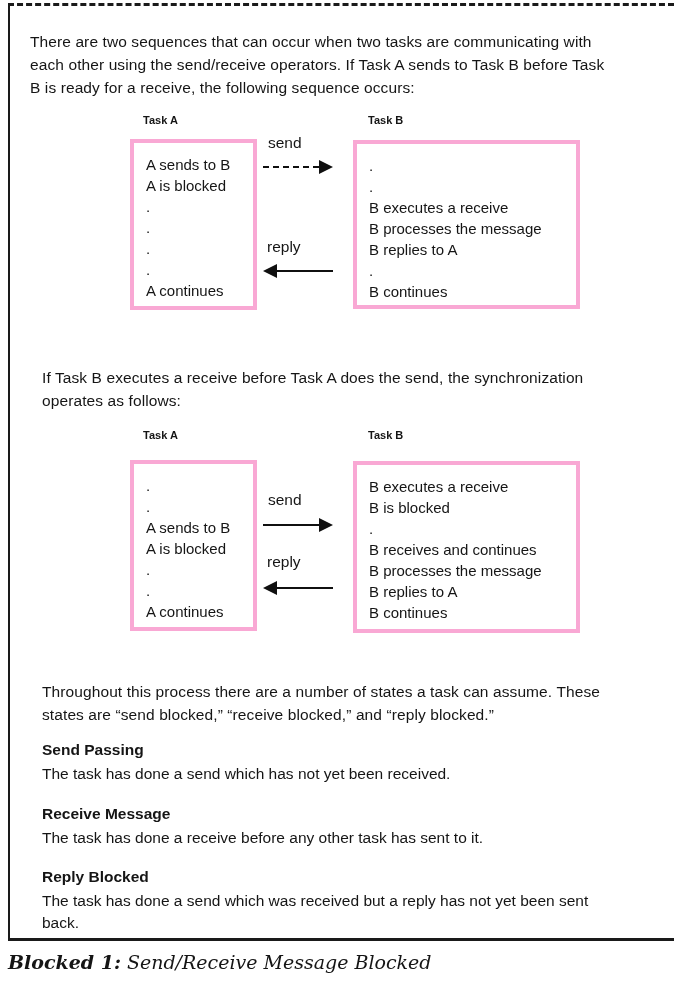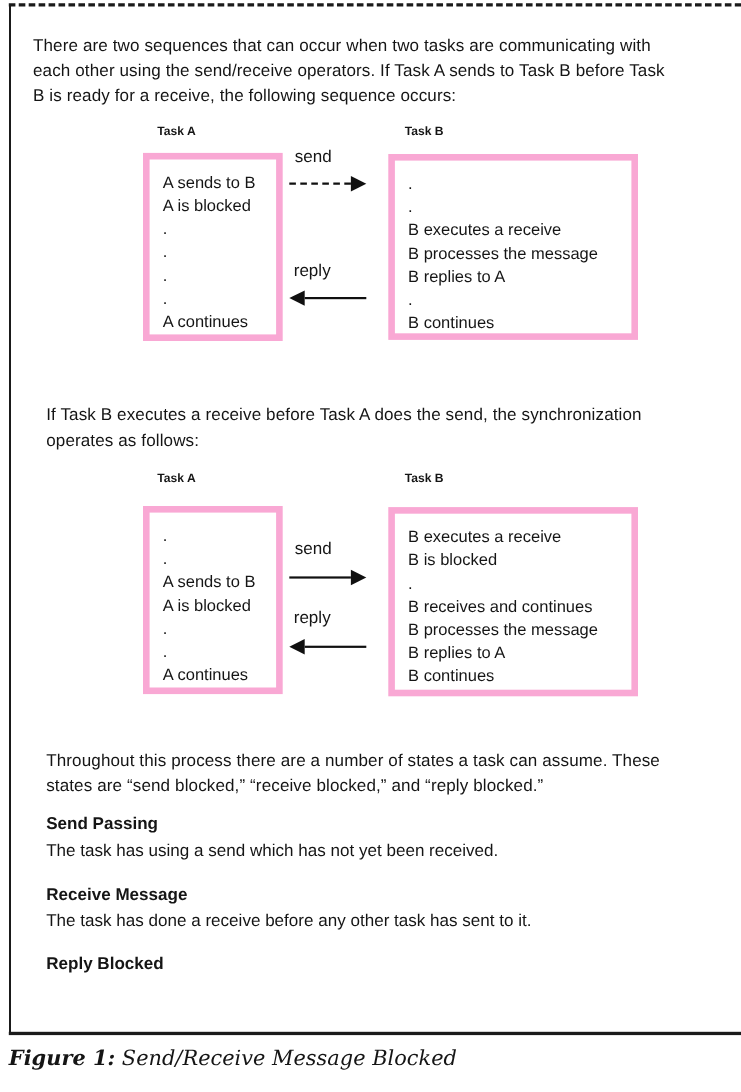--- a/index.html
+++ b/index.html
@@ -16,21 +16,21 @@
     position:absolute;left:8px;top:3px;width:666px;height:938px;
     border-left:2px solid #1a1a1a;
     border-top:3px dashed #1a1a1a;
     border-bottom:3px solid #1a1a1a;
     box-sizing:border-box;
   }
   .para{position:absolute;font-size:15.5px;line-height:23px;letter-spacing:.1px;}
   .para .pline{white-space:nowrap;}
   .task-title{position:absolute;font-size:11px;font-weight:bold;white-space:nowrap;}
   .tbox{
-    position:absolute;border:6px solid #f9a8d4;box-sizing:border-box;
+    position:absolute;border:4px solid #f9a8d4;box-sizing:border-box;
     background:#ffffff;padding:11px 0 0 12px;
     font-size:15px;line-height:21px;
   }
   .tbox .bline{white-space:nowrap;height:21px;}
   .flow-label{position:absolute;font-size:15.5px;white-space:nowrap;}
   .arrow{position:absolute;height:0;border-top:2px solid #101010;}
   .arrow.dashed{border-top-style:dashed;}
   .arrow.right::after{
     content:"";position:absolute;right:-14px;top:-8px;width:0;height:0;
     border-left:14px solid #101010;border-top:7px solid transparent;border-bottom:7px solid transparent;
@@ -124,27 +124,31 @@
   <div class="flow-label" style="left:267px;top:553px;">reply</div>
   <div class="arrow left" style="left:277px;top:587px;width:56px;"></div>
 
   <div class="para" style="left:42px;top:680px;">
       <div class="pline">Throughout this process there are a number of states a task can assume. These</div>
       <div class="pline">states are “send blocked,” “receive blocked,” and “reply blocked.”</div>
     </div>
 
   <div class="defterm" style="left:42px;top:741px;">Send Passing</div>
   <div class="defbody" style="left:42px;top:763px;">
-      <div class="pline">The task has using a send which has not yet been received.</div>
+      <div class="pline">The task has done a send which has not yet been received.</div>
     </div>
 
   <div class="defterm" style="left:42px;top:805px;">Receive Message</div>
   <div class="defbody" style="left:42px;top:827px;">
       <div class="pline">The task has done a receive before any other task has sent to it.</div>
     </div>
 
   <div class="defterm" style="left:42px;top:868px;">Reply Blocked</div>
+  <div class="defbody" style="left:42px;top:890px;">
+      <div class="pline">The task has done a send which was received but a reply has not yet been sent</div>
+      <div class="pline">back.</div>
+    </div>
 
   <div class="caption">
-    <span class="cap-label">Figure 1:</span><span>Send/Receive Message Blocked</span>
+    <span class="cap-label">Blocked 1:</span><span>Send/Receive Message Blocked</span>
   </div>
 
 </div>
 
 </body></html>

